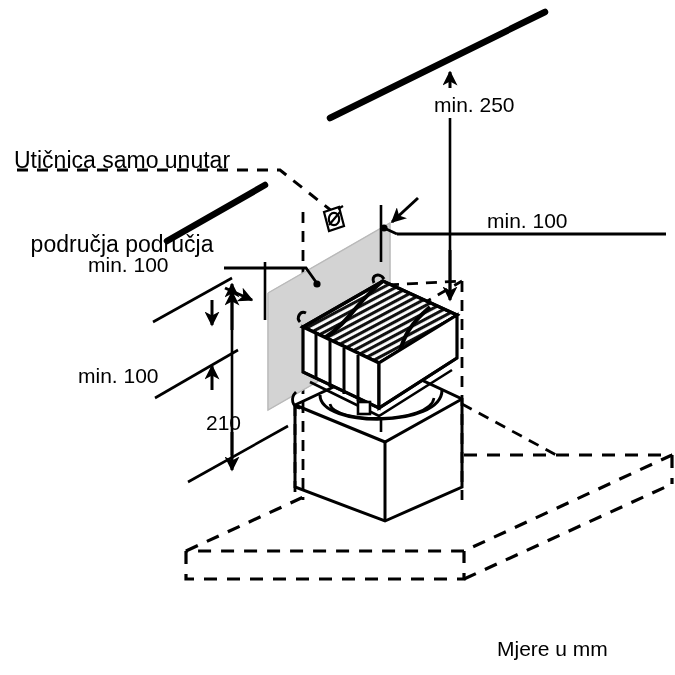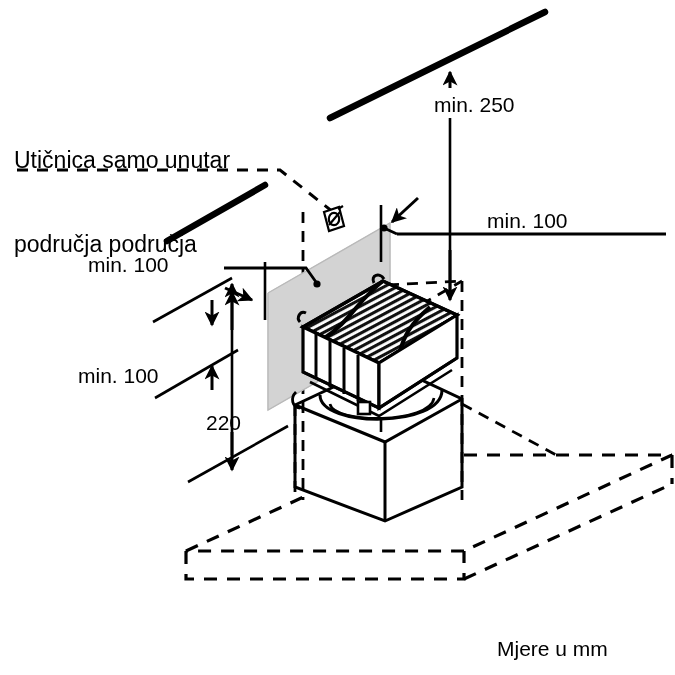--- a/index.html
+++ b/index.html
@@ -29,20 +29,21 @@
     position: absolute;
     font-family: "Liberation Sans", sans-serif;
     color: #000000;
     white-space: pre;
     line-height: 1.22;
   }
   .lbl-title {
     font-size: 23px;
     left: 14px;
     top: 90px;
+    text-align: center;
   }
   .lbl-dim {
     font-size: 21px;
     text-align: center;
   }
   .lbl-note {
     font-size: 21px;
   }
   #lbl-min250 { left: 434px; top: 92px; }
   #lbl-min100-right { left: 487px; top: 208px; }
@@ -196,17 +197,17 @@
   </div>
 
   <div class="lbl lbl-dim" id="lbl-min250">min. 250</div>
 
   <div class="lbl lbl-dim" id="lbl-min100-right">min. 100</div>
 
   <div class="lbl lbl-dim" id="lbl-min100-upper-left">min. 100</div>
 
   <div class="lbl lbl-dim" id="lbl-min100-lower-left">min. 100</div>
 
-  <div class="lbl lbl-dim" id="lbl-450">220</div>
+  <div class="lbl lbl-dim" id="lbl-450">210</div>
 
   <div class="lbl lbl-note" id="lbl-units">Mjere u mm</div>
 
 </div>
 
 </body></html>

